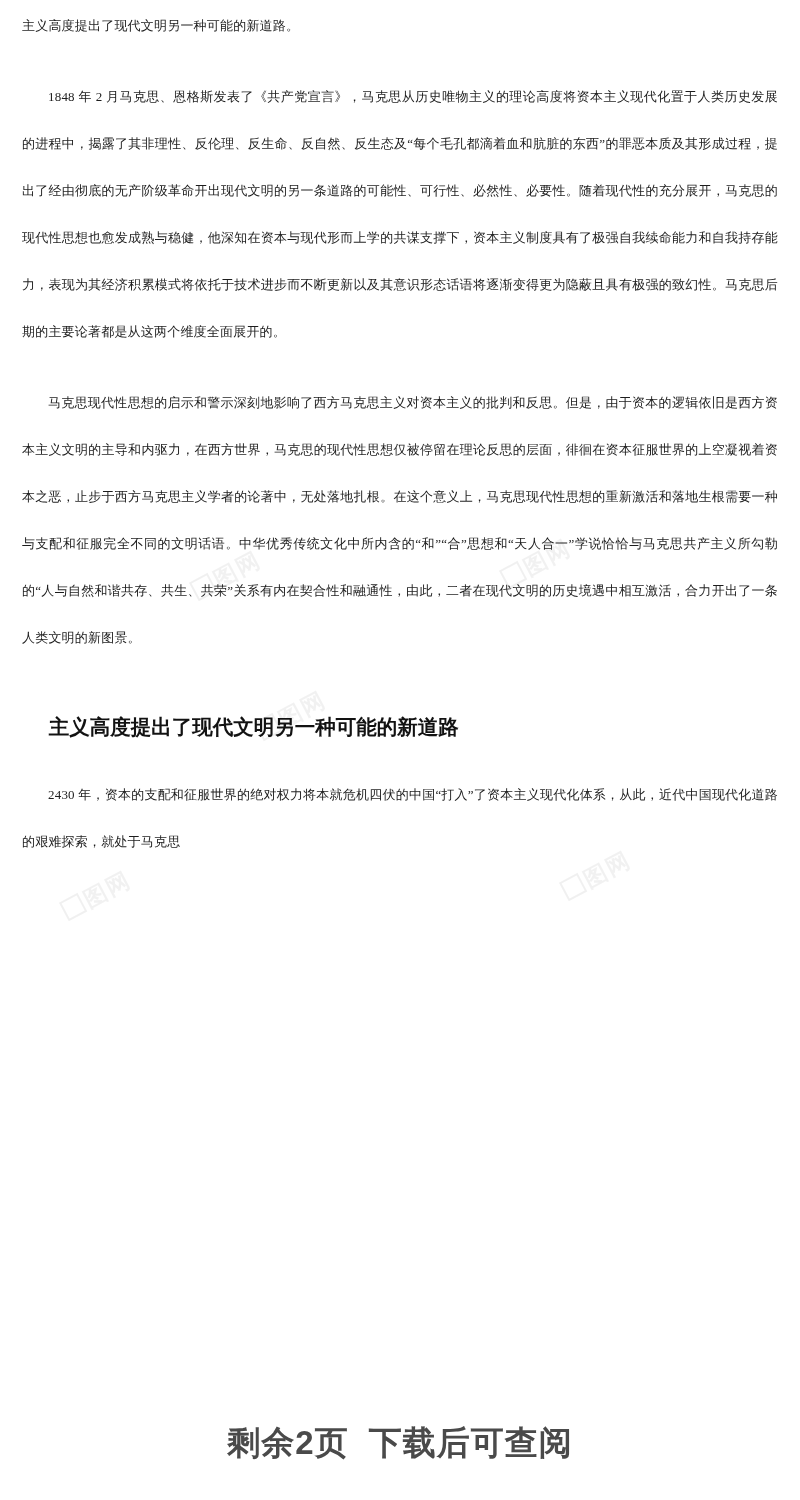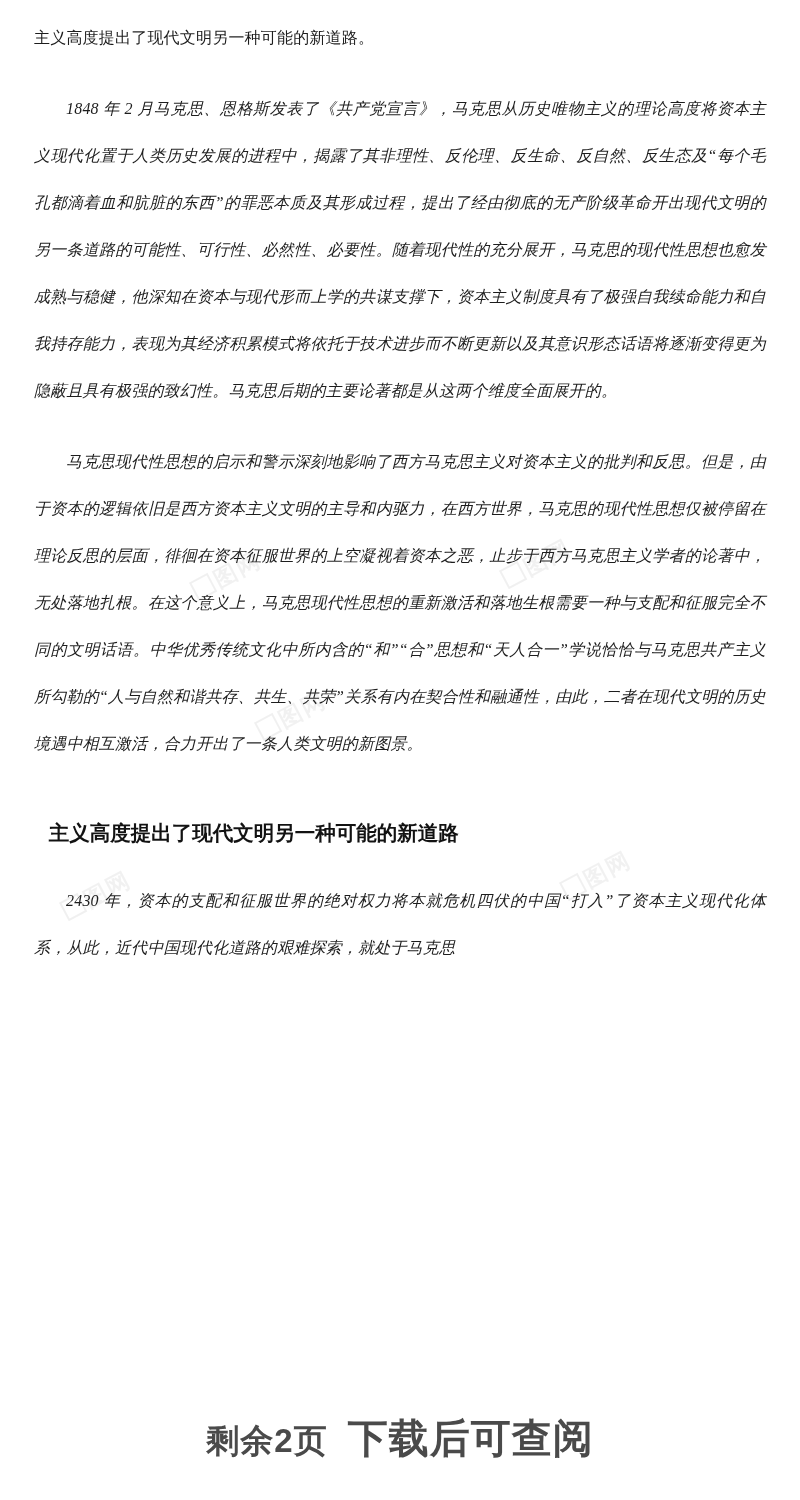--- a/index.html
+++ b/index.html
@@ -24,33 +24,32 @@
     padding: 0 22px;
   }
 
   .doc-body {
     position: relative;
     z-index: 2;
     padding-top: 2px;
   }
 
   p.para {
-    margin: 12px;
-    font-size: 16px;
+    margin: 0;
+    font-size: 13px;
     line-height: 47px;
     color: #1d1d1d;
     text-align: justify;
     text-justify: inter-ideograph;
     letter-spacing: 0.2px;
     font-family: "Liberation Serif", "DejaVu Serif", serif;
   }
 
   p.indent {
     text-indent: 2em;
-    font-style: italic;
   }
 
   p.spaced {
     margin-top: 24px;
   }
 
   h2.section-title {
     margin: 46px 0 0 0;
     font-size: 20.5px;
     line-height: 40px;
@@ -109,21 +108,21 @@
     gap: 20px;
     color: #4a4a4a;
     font-weight: bold;
     font-family: "Liberation Sans", sans-serif;
   }
   .paywall-remaining {
     font-size: 33px;
     letter-spacing: 1px;
   }
   .paywall-action {
-    font-size: 40px;
+    font-size: 33px;
     letter-spacing: 1px;
     text-align: right;
   }
 </style>
 </head>
 <body>
 
 <div class="page">
 
   <div class="watermark wm1"><span class="wm-box"></span><span>图网</span></div>

